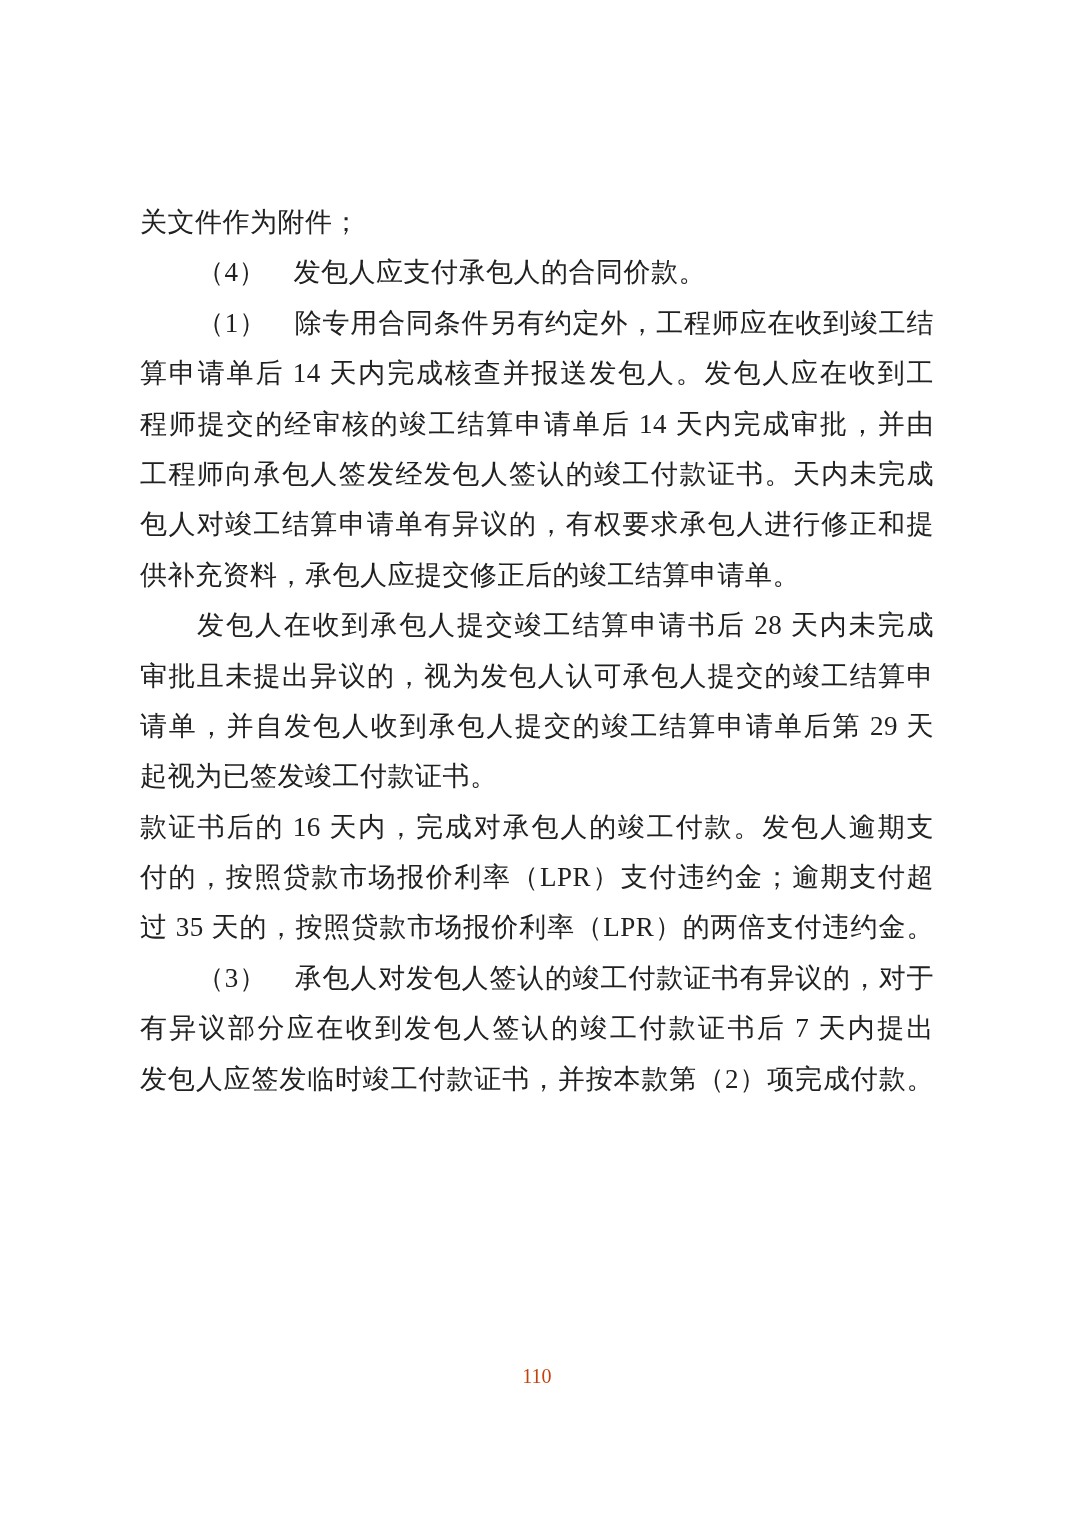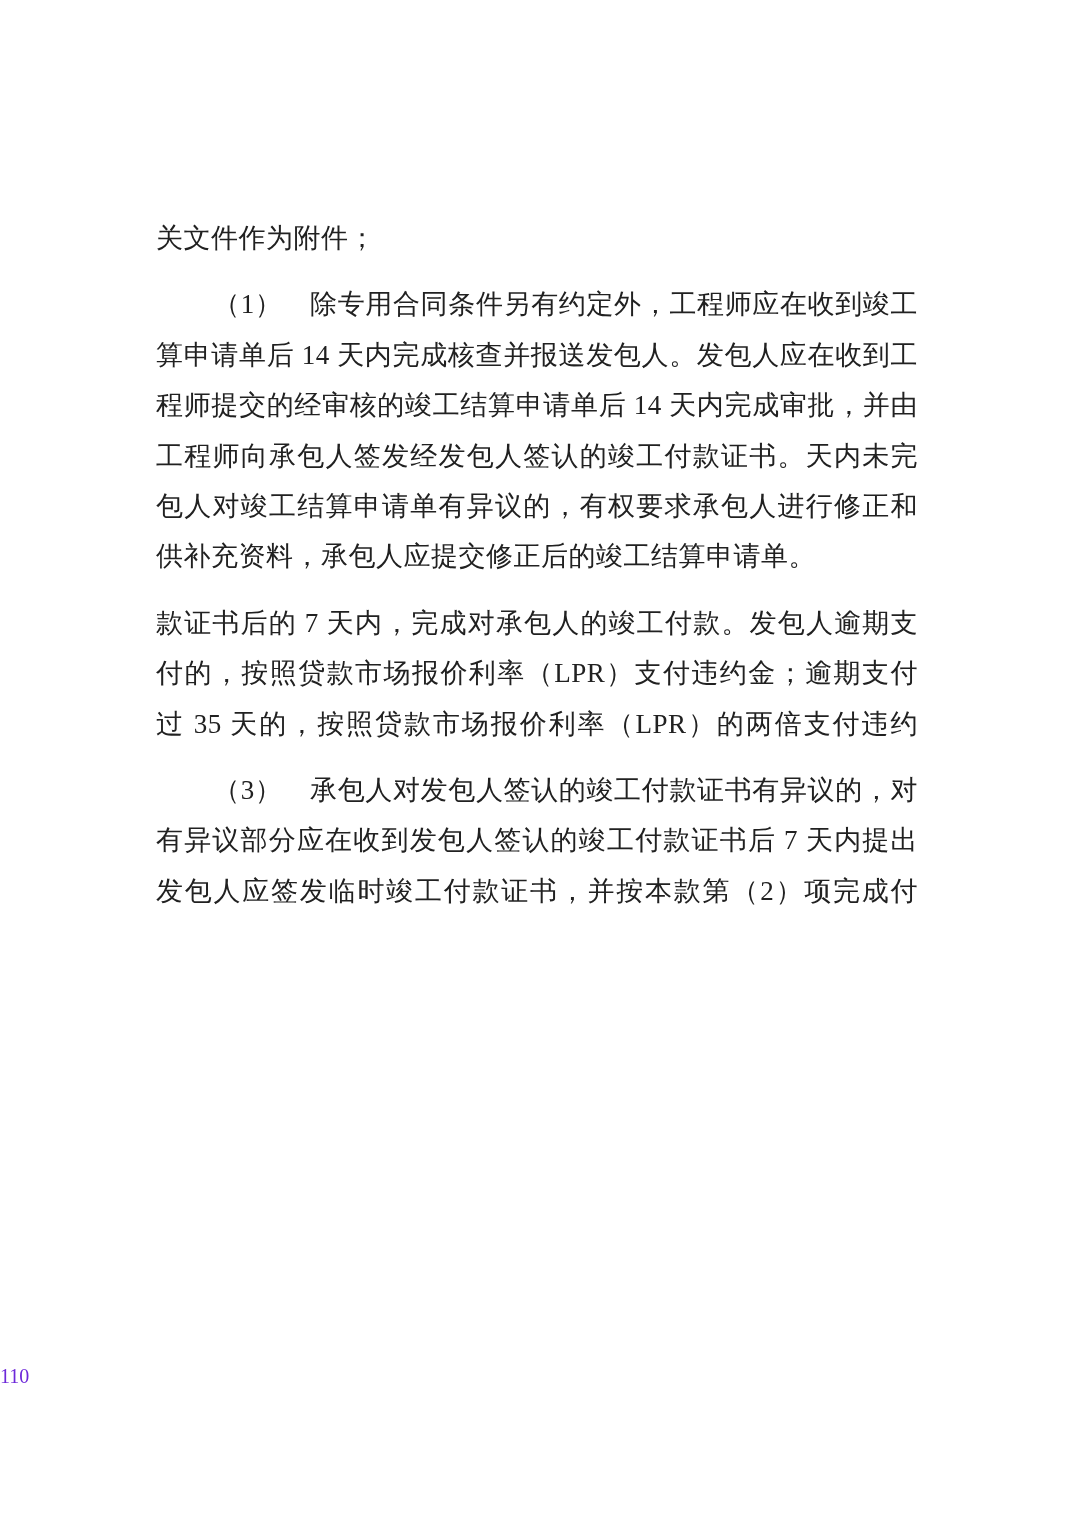--- a/index.html
+++ b/index.html
@@ -19,64 +19,74 @@
   .text-block {
     position: absolute;
     left: 140px;
     top: 197px;
     width: 794px;
     font-size: 27px;
     line-height: 50.4px;
     letter-spacing: 0.5px;
   }
   .paragraph {
-    margin: 16px;
+    margin: 0;
     padding: 0;
   }
   .line {
     height: 50.4px;
     overflow: hidden;
     text-align: left;
     white-space: pre-wrap;
   }
   .line.justify {
     text-align: justify;
     text-align-last: justify;
   }
   .line.indent {
     padding-left: 57px;
   }
   .page-footer {
     position: absolute;
     left: 0;
     top: 1363px;
     width: 100%;
+    text-align: center;
     font-size: 20px;
     line-height: 26px;
-    color: #6d28d9;
+    color: #c2410c;
   }
 </style>
 </head>
 <body>
 
 <div class="page">
   <div class="text-block">
       <div class="paragraph">
         <div class="line">关文件作为附件；</div>
       </div>
       <div class="paragraph">
+        <div class="line indent">（4）　发包人应支付承包人的合同价款。</div>
+      </div>
+      <div class="paragraph">
         <div class="line indent justify">（1）　除专用合同条件另有约定外，工程师应在收到竣工结</div>
         <div class="line justify">算申请单后 14 天内完成核查并报送发包人。发包人应在收到工</div>
         <div class="line justify">程师提交的经审核的竣工结算申请单后 14 天内完成审批，并由</div>
         <div class="line justify">工程师向承包人签发经发包人签认的竣工付款证书。天内未完成</div>
         <div class="line justify">包人对竣工结算申请单有异议的，有权要求承包人进行修正和提</div>
         <div class="line">供补充资料，承包人应提交修正后的竣工结算申请单。</div>
       </div>
       <div class="paragraph">
-        <div class="line justify">款证书后的 7 天内，完成对承包人的竣工付款。发包人逾期支</div>
+        <div class="line indent justify">发包人在收到承包人提交竣工结算申请书后 28 天内未完成</div>
+        <div class="line justify">审批且未提出异议的，视为发包人认可承包人提交的竣工结算申</div>
+        <div class="line justify">请单，并自发包人收到承包人提交的竣工结算申请单后第 29 天</div>
+        <div class="line">起视为已签发竣工付款证书。</div>
+      </div>
+      <div class="paragraph">
+        <div class="line justify">款证书后的 16 天内，完成对承包人的竣工付款。发包人逾期支</div>
         <div class="line justify">付的，按照贷款市场报价利率（LPR）支付违约金；逾期支付超</div>
         <div class="line justify">过 35 天的，按照贷款市场报价利率（LPR）的两倍支付违约金。</div>
       </div>
       <div class="paragraph">
         <div class="line indent justify">（3）　承包人对发包人签认的竣工付款证书有异议的，对于</div>
         <div class="line justify">有异议部分应在收到发包人签认的竣工付款证书后 7 天内提出</div>
         <div class="line justify">发包人应签发临时竣工付款证书，并按本款第（2）项完成付款。</div>
       </div>
     </div>
   <div class="page-footer">

